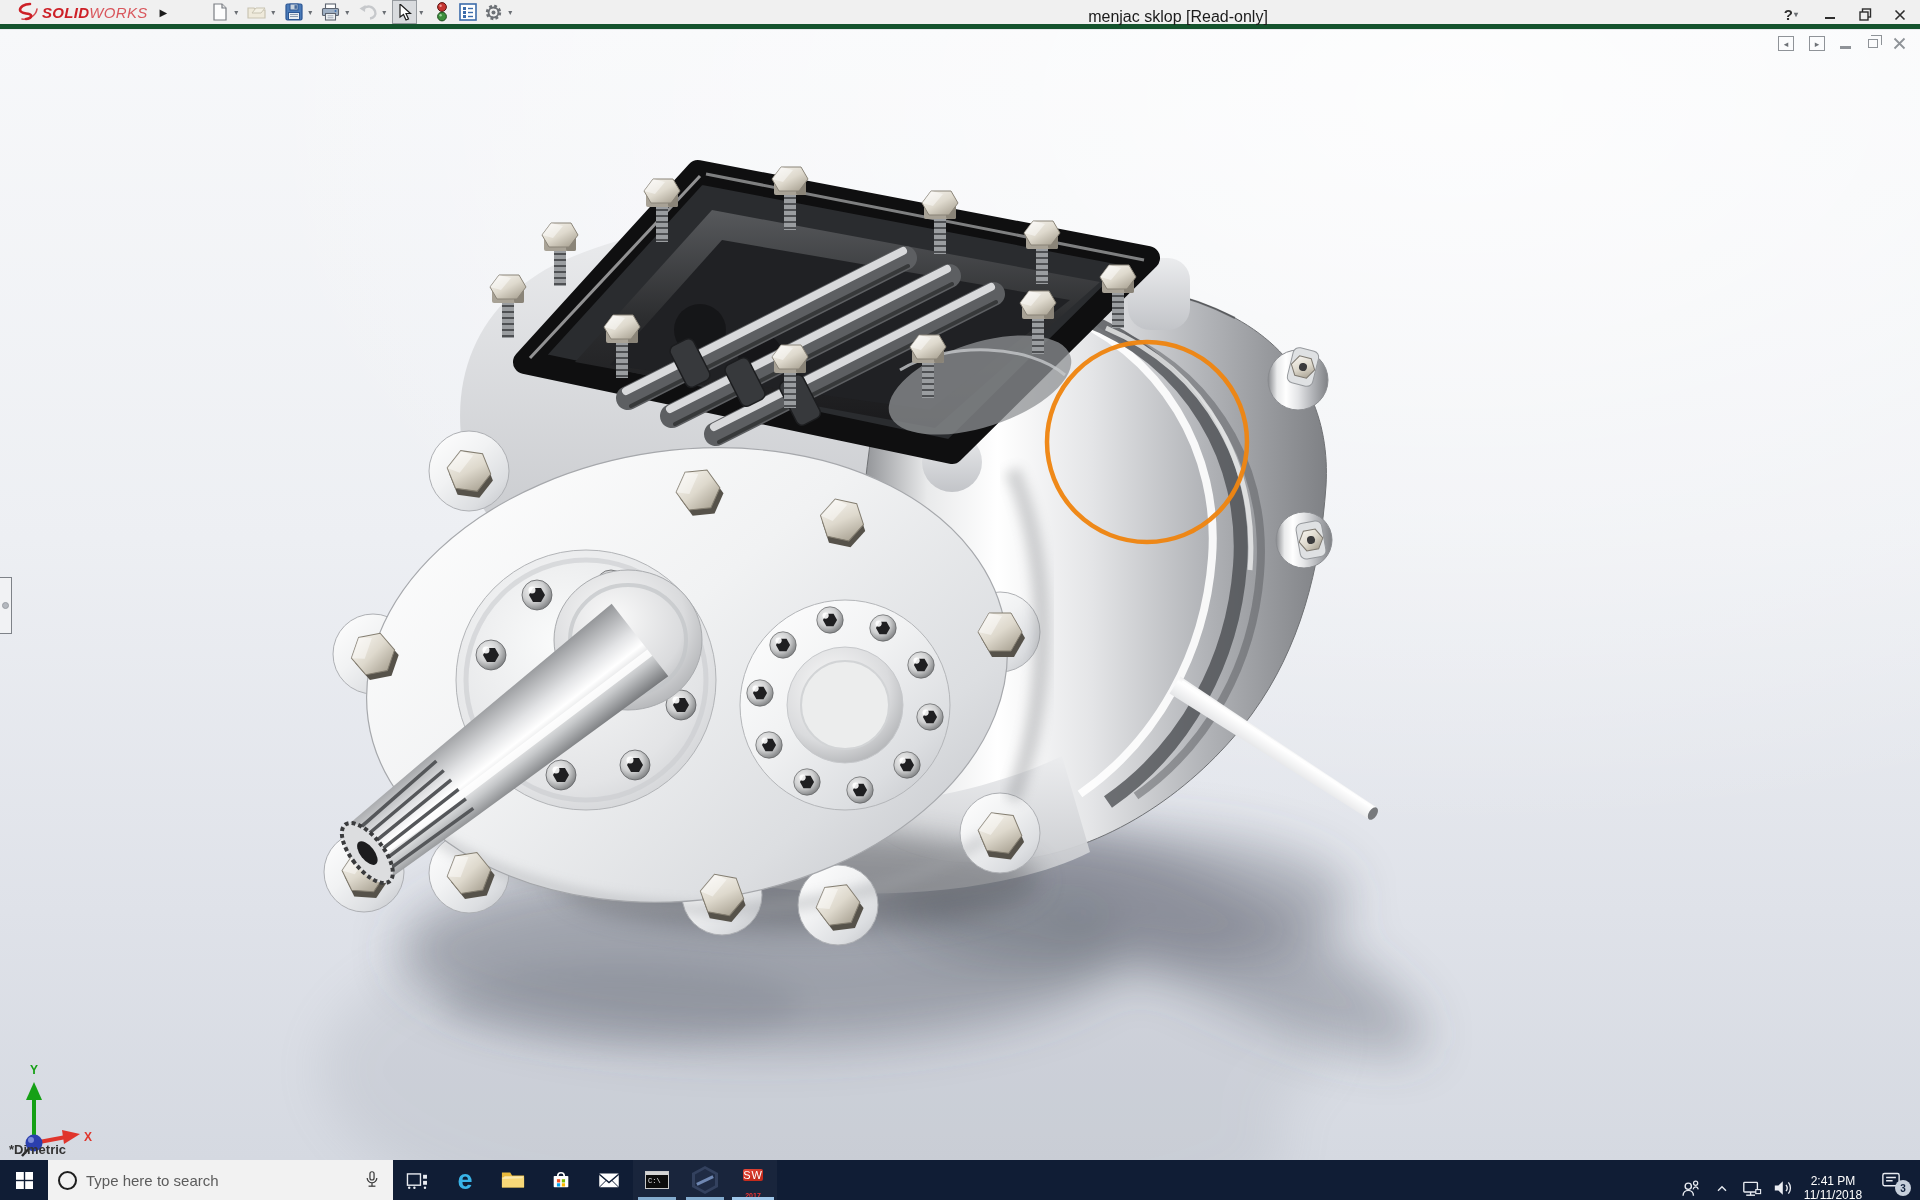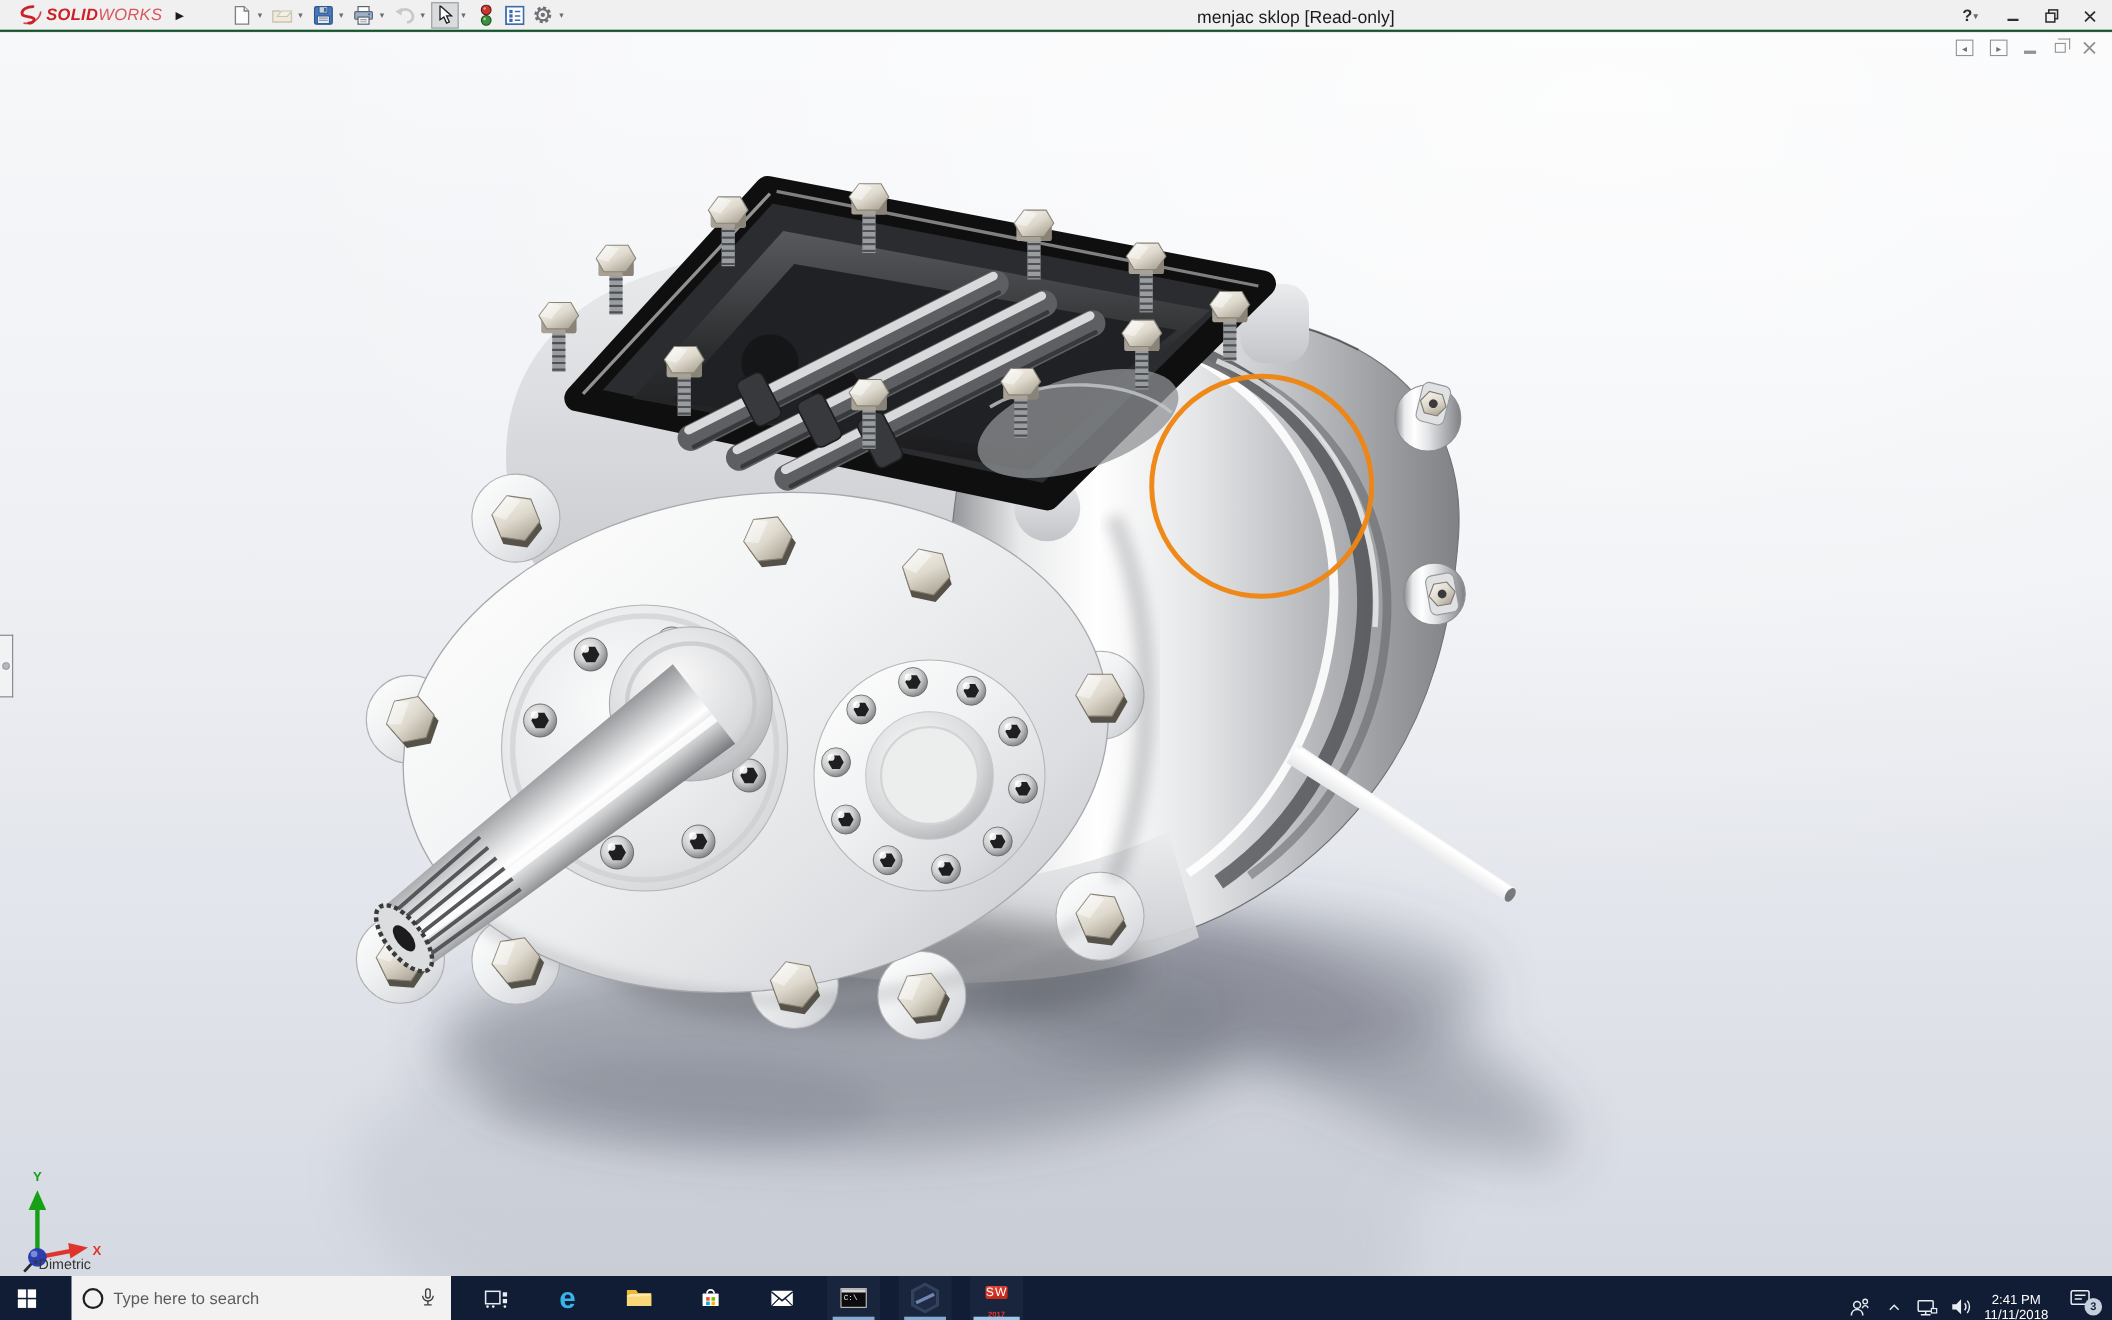--- a/index.html
+++ b/index.html
@@ -1,20 +1,20 @@
 <!DOCTYPE html>
 <html><head>
 <meta charset="utf-8">
 <style>
   * { margin:0; padding:0; box-sizing:border-box; }
   html,body { width:1920px; height:1200px; overflow:hidden; font-family:"Liberation Sans", sans-serif; user-select:none; }
   .app { position:relative; width:1920px; height:1200px; background:#e8eaee; }
 
   
-  .titlebar { position:relative; height:29px; background:#f0f0f0; border-bottom:2px solid #14532d; display:flex; align-items:center; z-index:30; }
+  .titlebar { position:relative; height:29px; background:#f0f0f0; border-bottom:5px solid #14532d; display:flex; align-items:center; z-index:30; }
   .brand { display:flex; align-items:center; margin-left:16px; gap:2px; }
   .brand-text { font-size:15px; font-style:italic; letter-spacing:.3px; white-space:nowrap; }
   .brand-solid { color:#cd2027; font-weight:700; }
   .brand-works { color:#d9565c; font-weight:400; }
   .flyout { margin-left:12px; font-size:10px; color:#1a1a1a; cursor:pointer; }
   .toolbar { display:flex; align-items:center; margin-left:40px; gap:1px; }
   .tbtn { width:25px; height:24px; display:flex; align-items:center; justify-content:center; border:1px solid transparent; }
   .tbtn.selected { background:#d9dbde; border-color:#969a9f; }
   .tbtn.disabled { opacity:.5; }
   .caret { font-size:8px; color:#6a6e73; margin:0 5px 0 1px; }
@@ -28,24 +28,24 @@
   .scene { display:block; width:1920px; height:1130px; }
   .doc-controls { position:absolute; top:6px; right:14px; display:flex; align-items:center; gap:15px; }
   .dc-box { width:16px; height:15px; border:1.5px solid #8f9398; display:flex; align-items:center; justify-content:center; font-size:9px; color:#6e7277; background:transparent; }
   .dc-glyph { color:#8f9398; display:flex; align-items:center; }
   .dc-min { width:11px; height:3px; background:#8f9398; margin-top:8px; }
   .dc-restore { width:10px; height:9px; border:1.5px solid #8f9398; position:relative; margin-left:2px; }
   .dc-restore:before { content:""; position:absolute; left:2px; top:-5px; width:10px; height:9px; border:1.5px solid #8f9398; border-bottom:none; border-left:none; }
   .fm-tab { position:absolute; left:0; top:547px; width:12px; height:57px; background:#f1f2f4; border:1px solid #7e8288; border-left:none; display:flex; align-items:center; justify-content:center; }
   .fm-dot { width:7px; height:7px; border-radius:50%; background:#b4b8be; border:1px solid #999da3; }
   .triad { position:absolute; left:2px; top:1028px; }
-  .view-label { position:absolute; left:30px; top:1112px; font-size:13px; font-weight:400; color:#333; }
+  .view-label { position:absolute; left:9px; top:1112px; font-size:13px; font-weight:700; color:#333; }
 
   
-  .taskbar { position:absolute; left:0; bottom:0; width:1920px; height:40px; background:#101d35; display:flex; align-items:stretch; z-index:40;gap:17px; }
+  .taskbar { position:absolute; left:0; bottom:0; width:1920px; height:40px; background:#101d35; display:flex; align-items:stretch; z-index:40; }
   .tb-start { width:48px; display:flex; align-items:center; justify-content:center; }
   .tb-search { width:345px; background:#f2f2f2; display:flex; align-items:center; padding:0 10px; gap:9px; }
   .cortana { width:19px; height:19px; border:2.5px solid #1e1e1e; border-radius:50%; flex:none; }
   .tb-search input { flex:1; border:none; background:transparent; outline:none; font-size:15px; color:#444; font-family:"Liberation Sans", sans-serif; }
   .tb-search input::placeholder { color:#5c5c5c; }
   .slot { width:48px; position:relative; display:flex; align-items:center; justify-content:center; }
   .slot.running { background:rgba(255,255,255,.04); }
   .underline { position:absolute; bottom:0; left:5px; right:5px; height:3px; background:#84accf; }
   .underline.active { left:3px; right:3px; background:#9fc7ea; }
   .edge-e { font-size:27px; font-weight:700; color:#39b4e8; line-height:1; }

